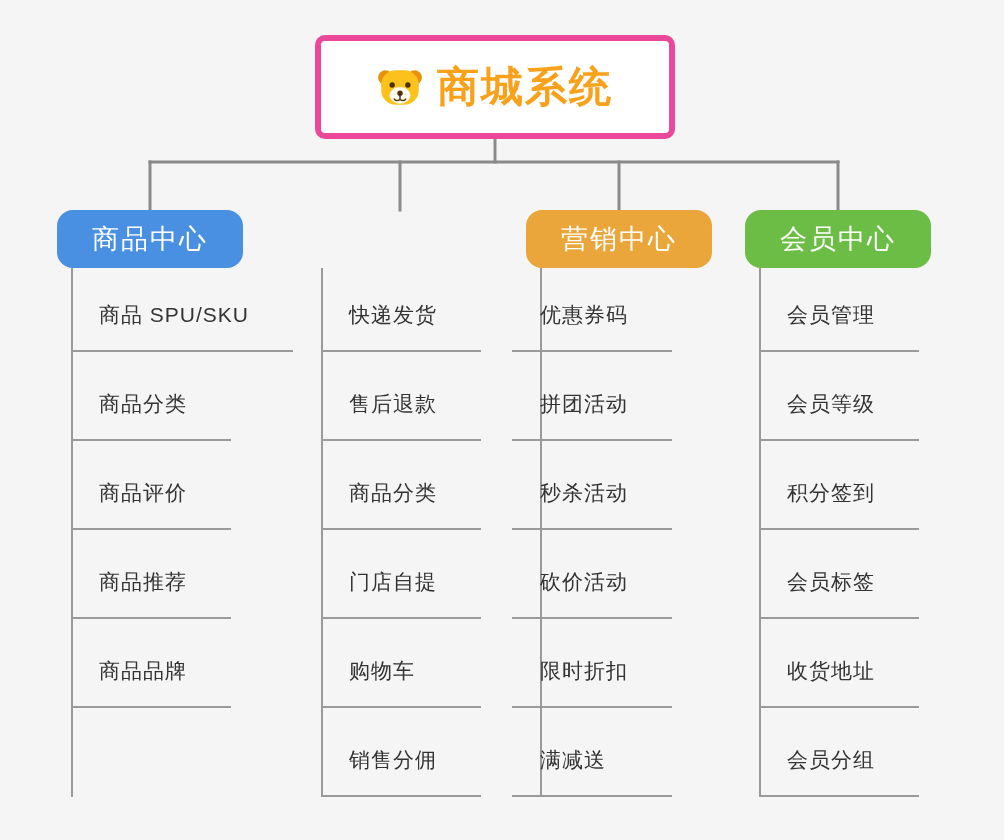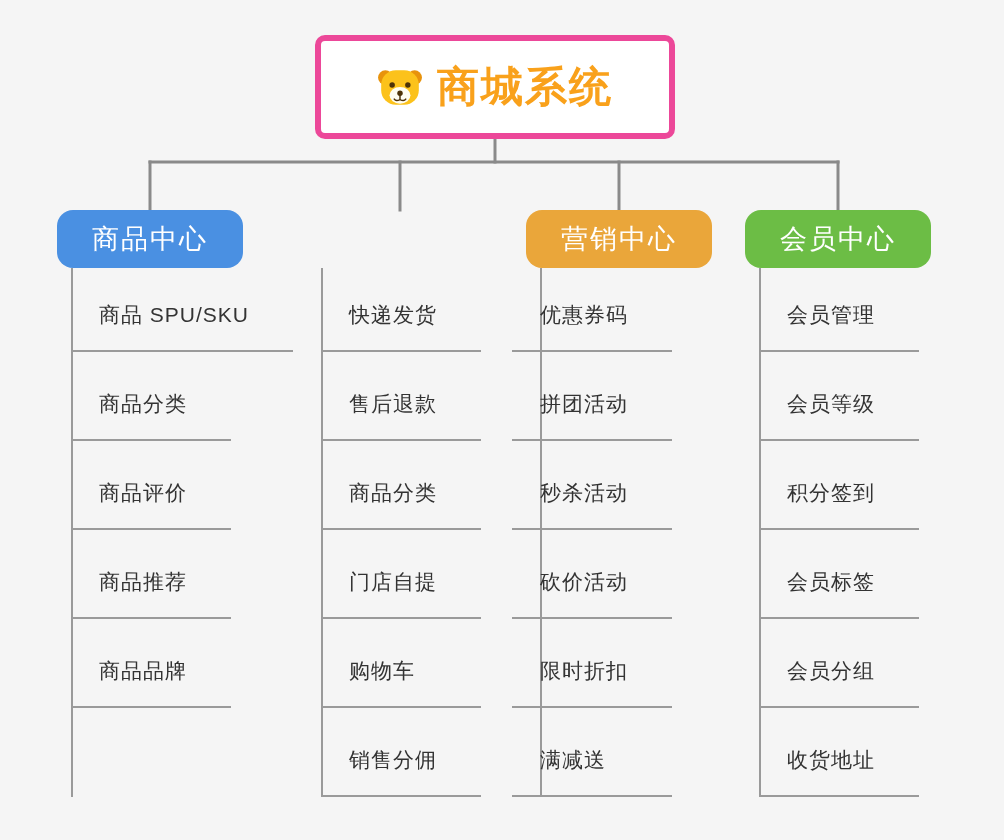--- a/index.html
+++ b/index.html
@@ -154,17 +154,17 @@
     <div class="child-item">砍价活动</div>
     <div class="child-item">限时折扣</div>
     <div class="child-item">满减送</div>
   </div>
 
   <div class="children children-4">
     <div class="child-item">会员管理</div>
     <div class="child-item">会员等级</div>
     <div class="child-item">积分签到</div>
     <div class="child-item">会员标签</div>
+    <div class="child-item">收货地址</div>
     <div class="child-item">会员分组</div>
-    <div class="child-item">收货地址</div>
   </div>
 
 </div>
 
 </body></html>

